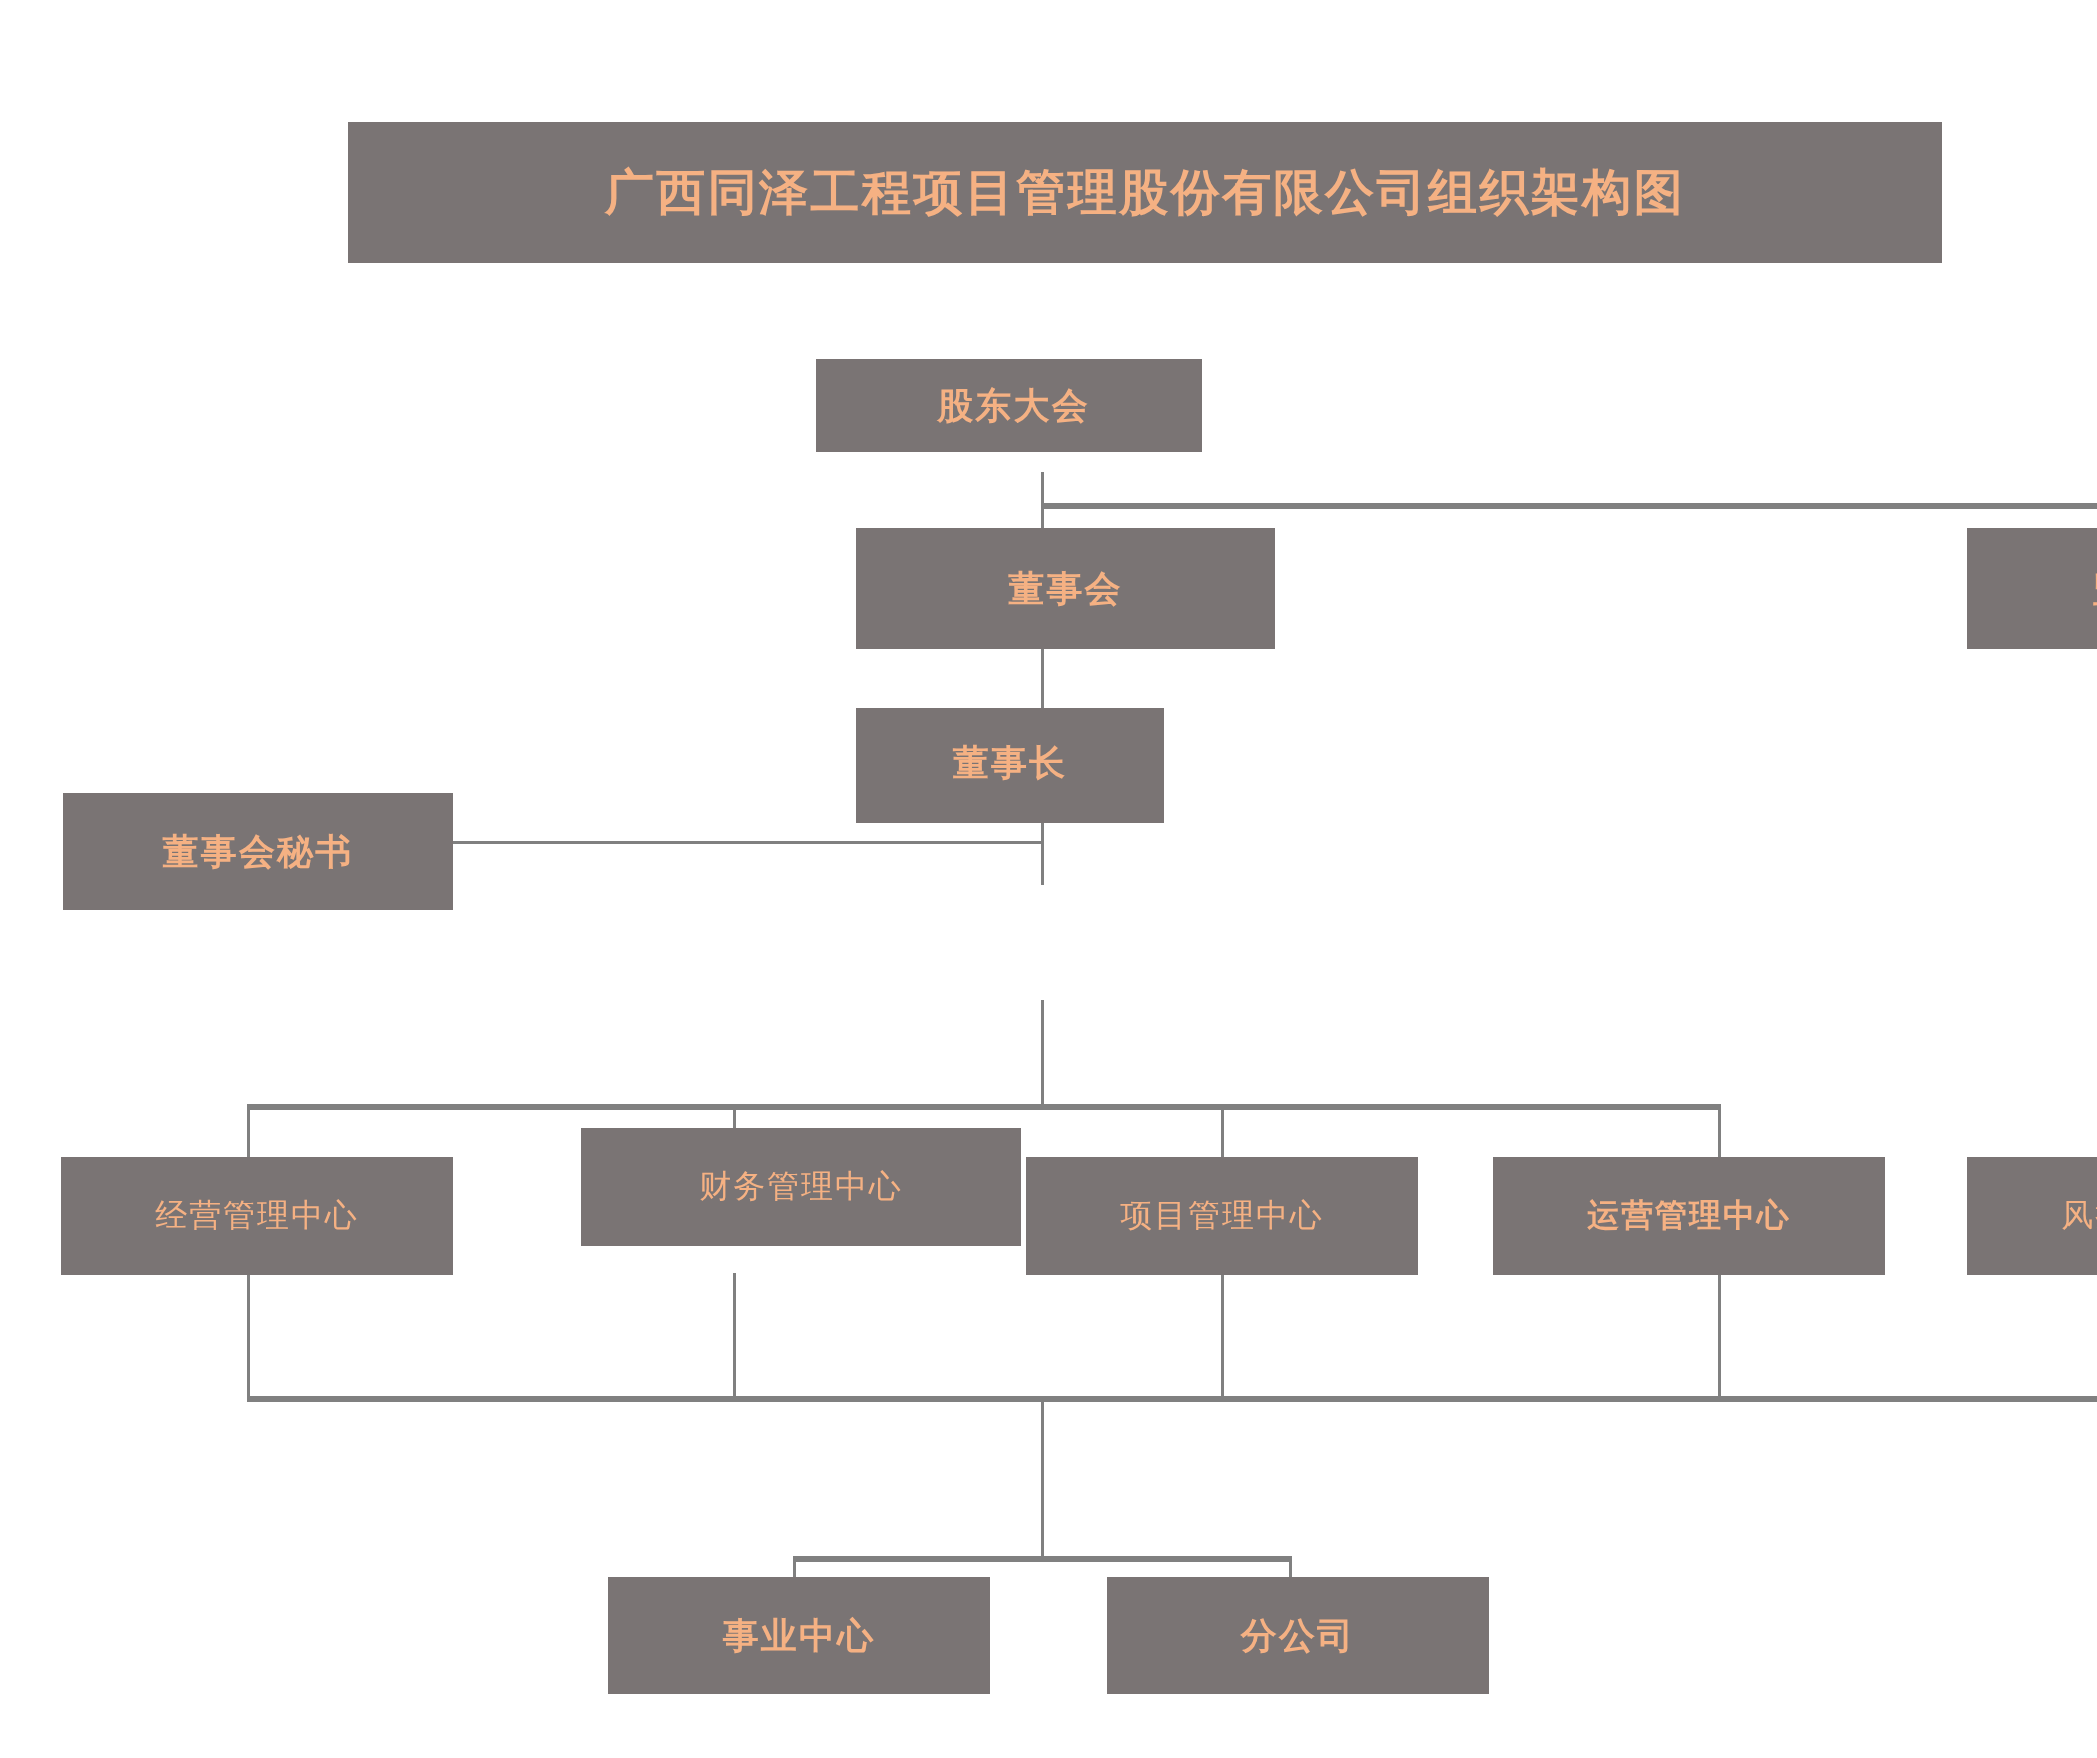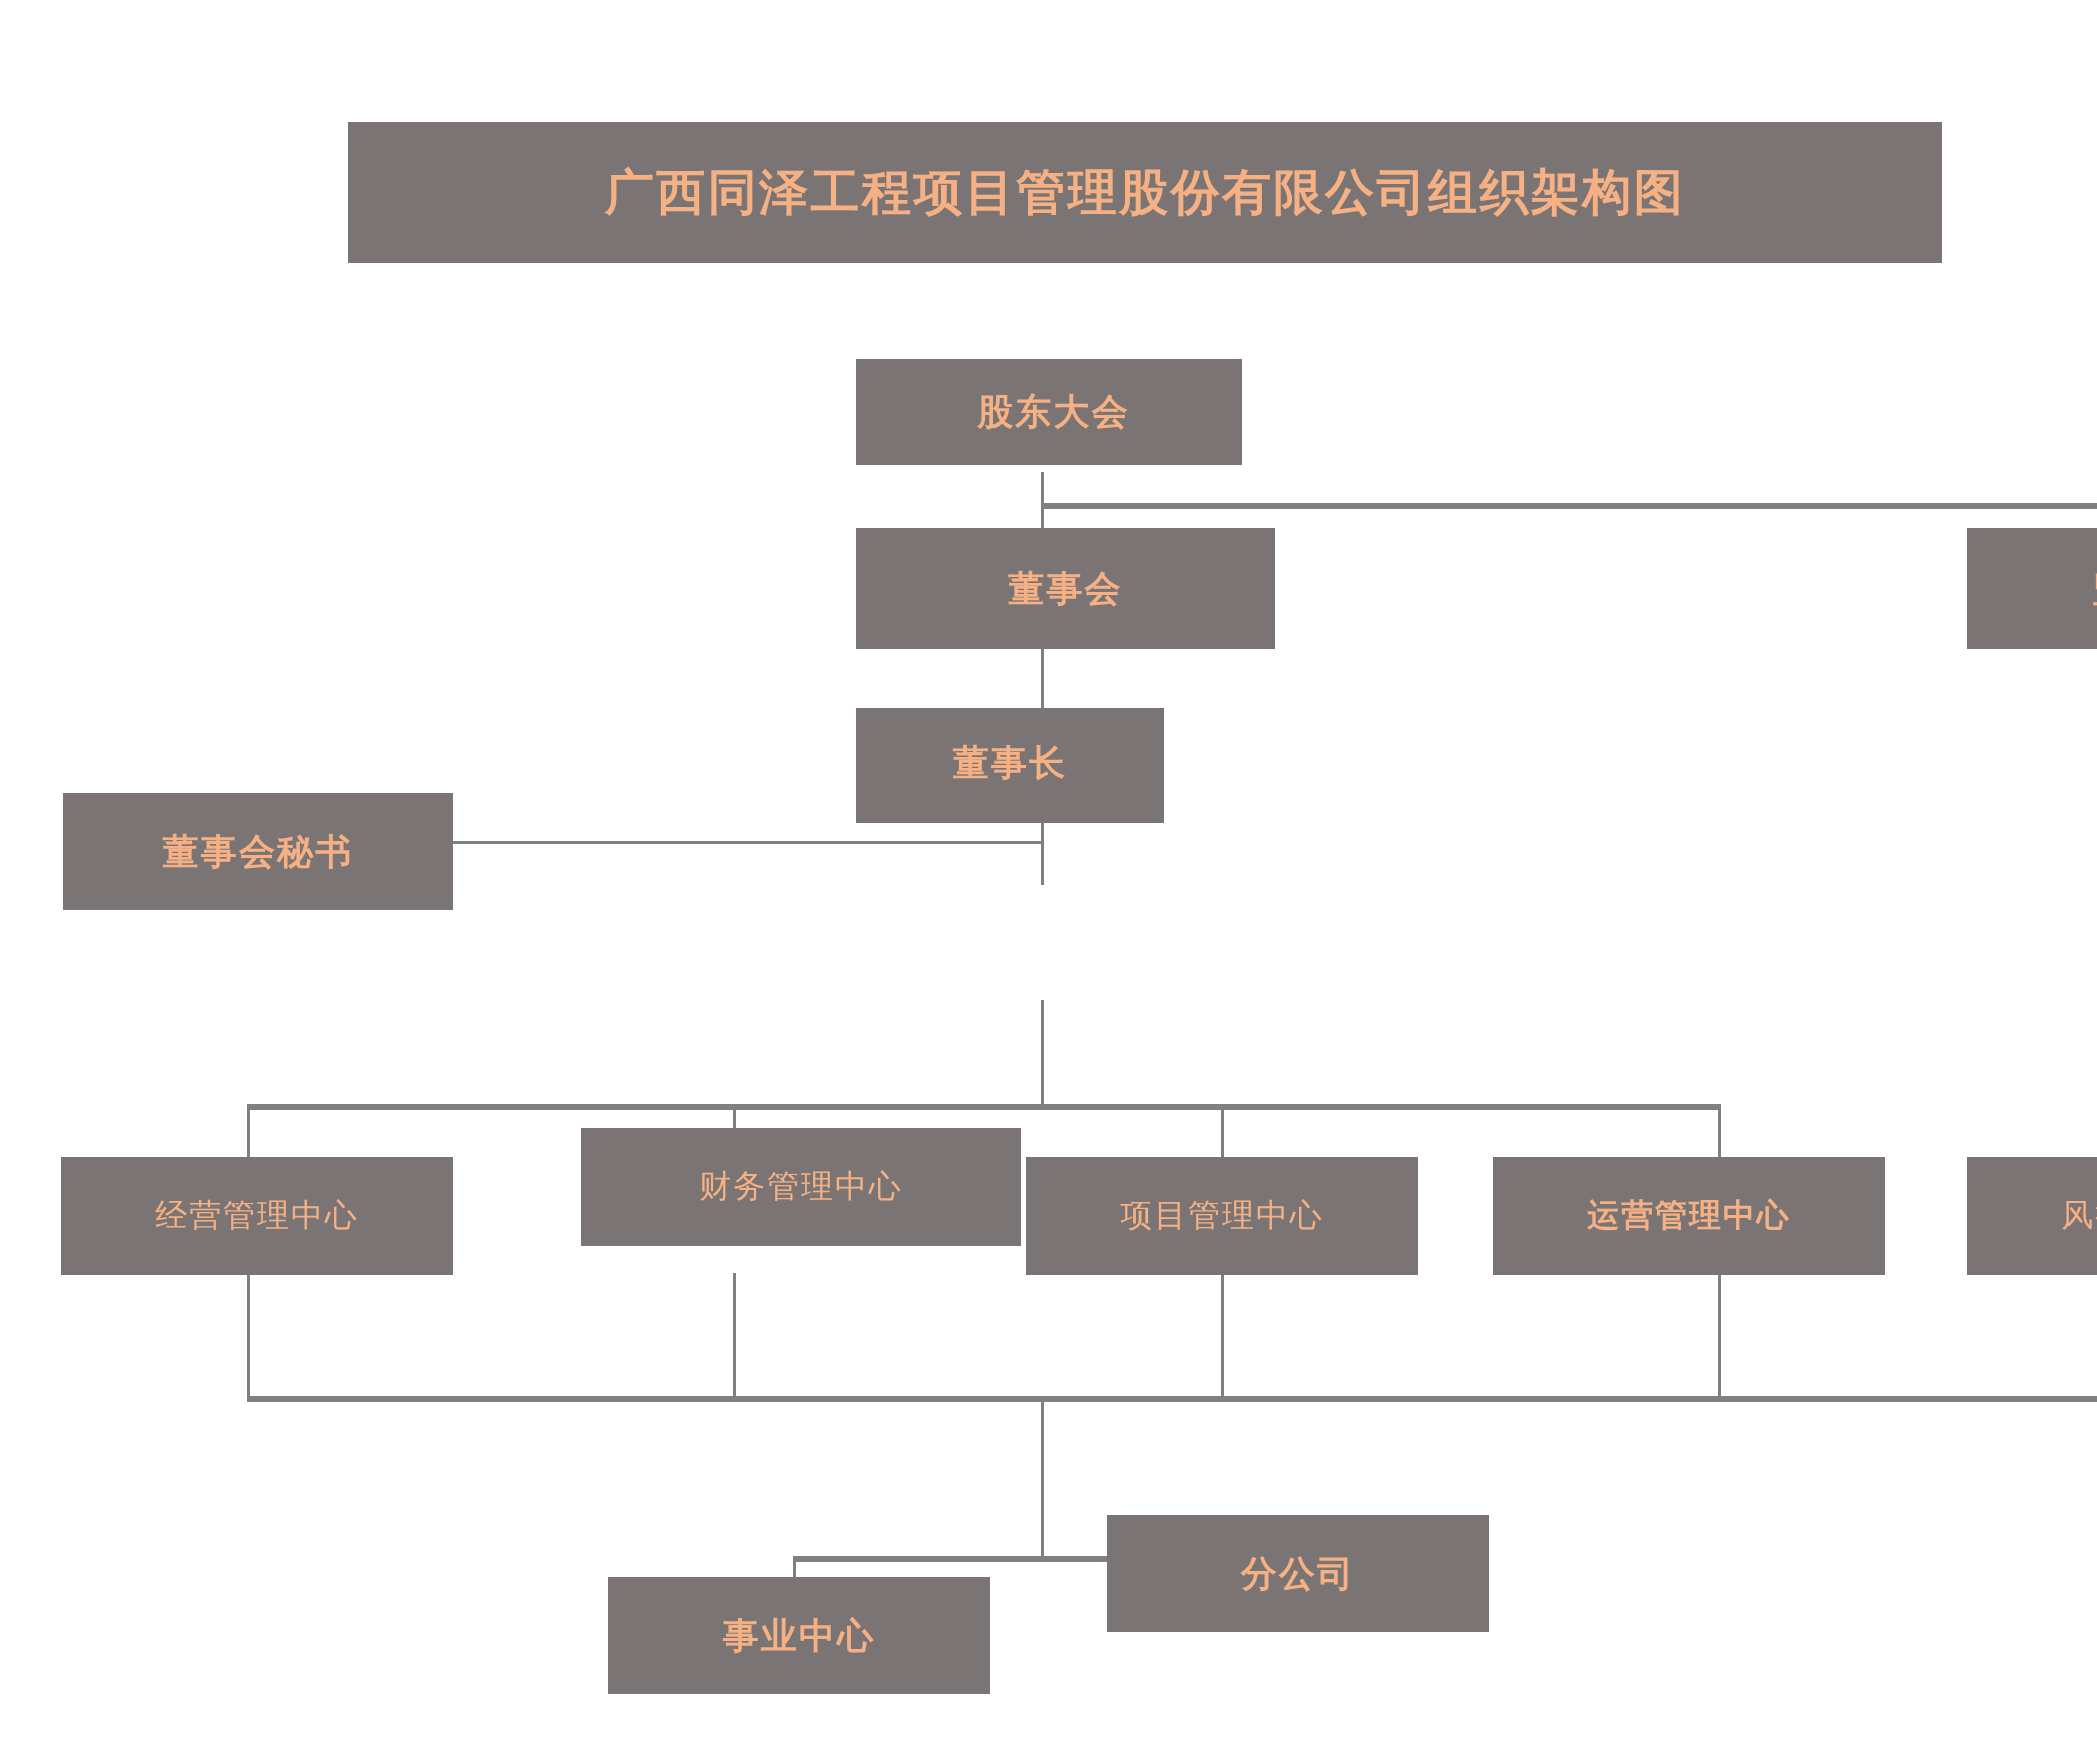--- a/index.html
+++ b/index.html
@@ -88,21 +88,21 @@
 
   <div class="line thick-h" style="left:247px; top:1396px; width:1912px;"></div>
 
   <div class="line v" style="left:1041px; top:1396px; height:164px;"></div>
 
   <div class="line thick-h" style="left:793px; top:1556px; width:499px;"></div>
 
   <div class="line v" style="left:793px; top:1556px; height:23px;"></div>
   <div class="line v" style="left:1289px; top:1556px; height:23px;"></div>
 
-  <div class="node lvl-top" style="left:856px; top:359px; width:386px; height:106px;padding-left:9px;">股东大会</div>
+  <div class="node lvl-top" style="left:816px; top:359px; width:386px; height:93px;padding-left:9px;">股东大会</div>
 
   <div class="node lvl-mid" style="left:856px; top:528px; width:419px; height:121px;">董事会</div>
 
   <div class="node lvl-mid" style="left:1967px; top:528px; width:365px; height:121px;">监事会</div>
 
   <div class="node lvl-mid" style="left:856px; top:708px; width:308px; height:115px;font-family:Liberation Mono, monospace;">董事长</div>
 
   <div class="node lvl-mid" style="left:63px; top:793px; width:390px; height:117px;">董事会秘书</div>
 
 
@@ -111,16 +111,16 @@
   <div class="node lvl-dept" style="left:545px; top:1128px; width:440px; height:118px;margin-left:36px;">财务管理中心</div>
 
   <div class="node lvl-dept" style="left:1026px; top:1157px; width:392px; height:118px;">项目管理中心</div>
 
   <div class="node lvl-dept" style="left:1493px; top:1157px; width:392px; height:118px;font-weight:bold;">运营管理中心</div>
 
   <div class="node lvl-dept" style="left:1967px; top:1157px; width:392px; height:118px;">风控合规中心</div>
 
   <div class="node lvl-leaf" style="left:608px; top:1577px; width:382px; height:117px;">事业中心</div>
 
-  <div class="node lvl-leaf" style="left:1107px; top:1515px; width:382px; height:117px;">分公司</div>
+  <div class="node lvl-leaf" style="left:1107px; top:1577px; width:382px; height:117px;">分公司</div>
 
 </div>
 
 
 </body></html>

